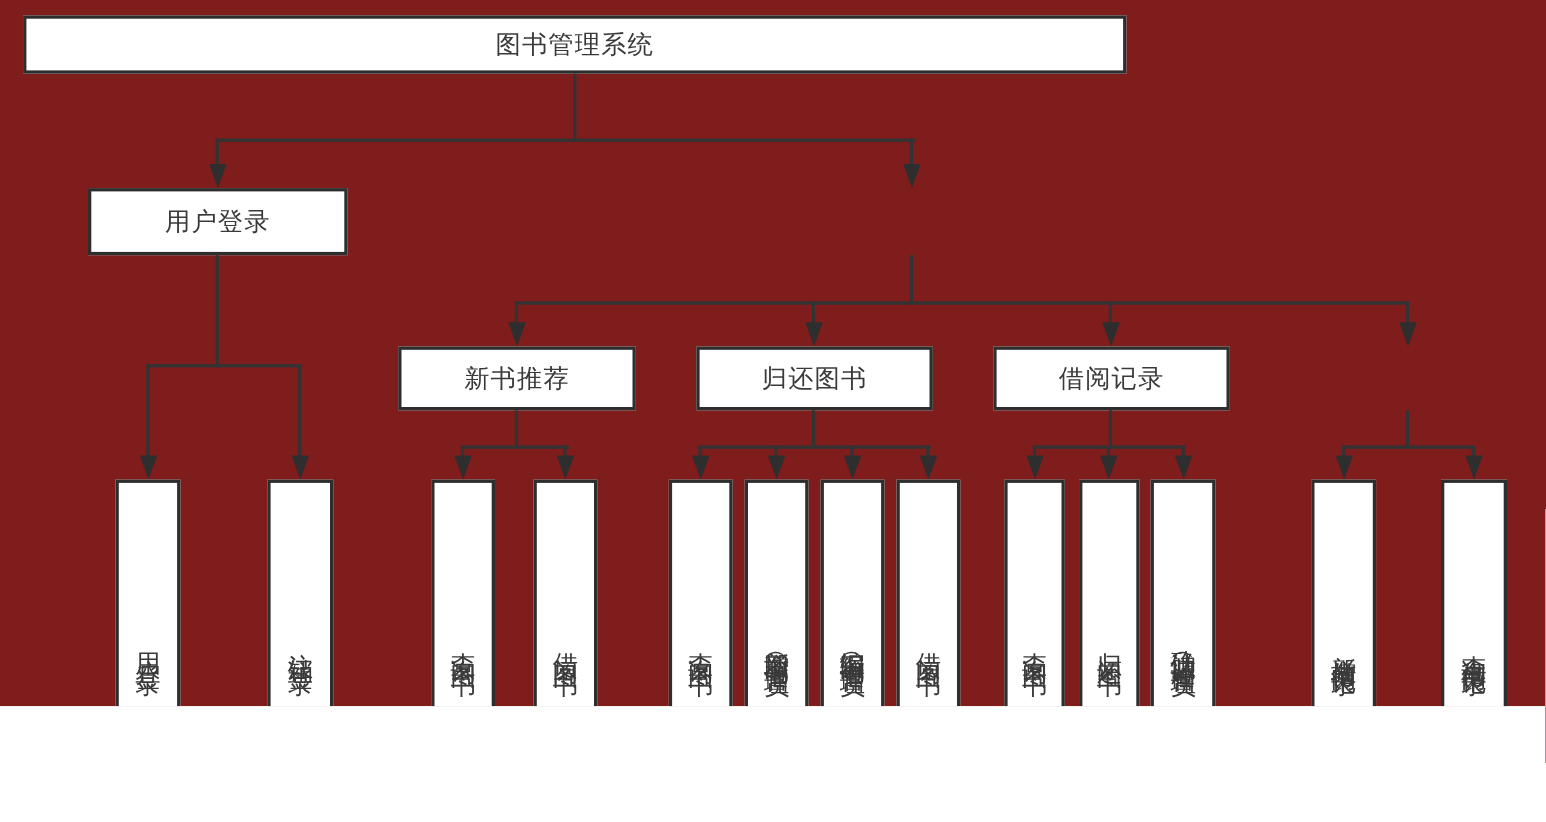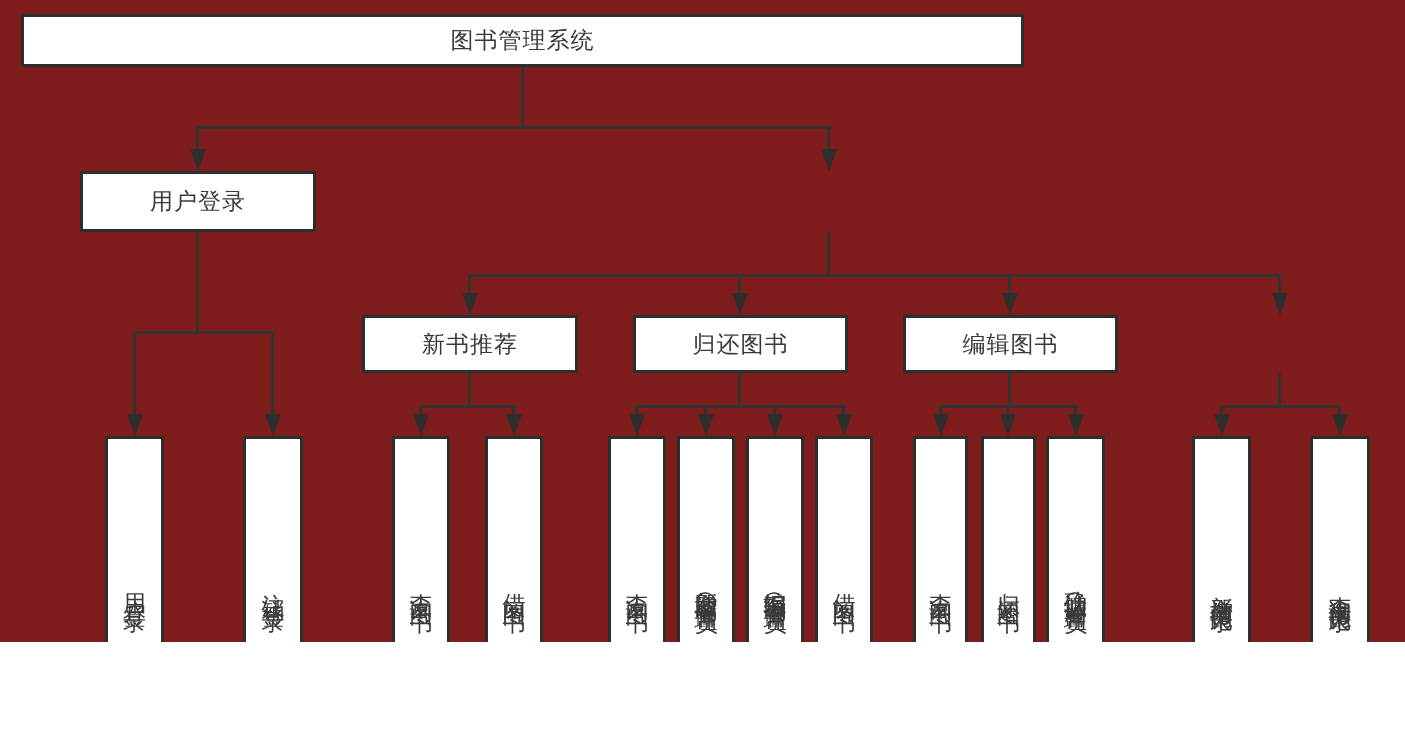--- a/index.html
+++ b/index.html
@@ -88,21 +88,21 @@
   <div class="vline" style="left:1278px; top:274px; height:21px;"></div>
   <div class="arrow" style="left:1272px; top:293px;"></div>
 
   <div class="node h-node" style="left:362px; top:315px; width:216px; height:58px;">
     <span>新书推荐</span>
   </div>
   <div class="node h-node" style="left:633px; top:315px; width:215px; height:58px;">
     <span>归还图书</span>
   </div>
   <div class="node h-node" style="left:903px; top:315px; width:215px; height:58px;">
-    <span>编辑图书</span>
+    <span>借阅记录</span>
   </div>
 
   <div class="vline" style="left:468px; top:373px; height:35px;"></div>
   <div class="hline" style="left:419px; top:405px; width:98px;"></div>
   <div class="vline" style="left:419px; top:405px; height:11px;"></div>
   <div class="arrow" style="left:413px; top:414px;"></div>
   <div class="vline" style="left:512px; top:405px; height:11px;"></div>
   <div class="arrow" style="left:506px; top:414px;"></div>
 
   <div class="vline" style="left:738px; top:373px; height:35px;"></div>

